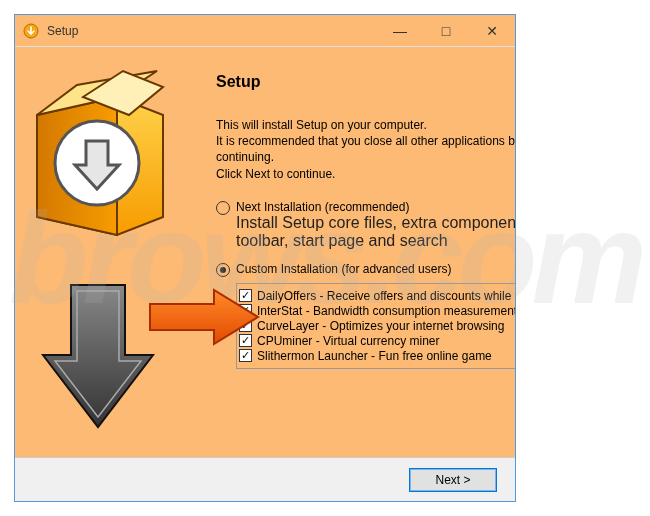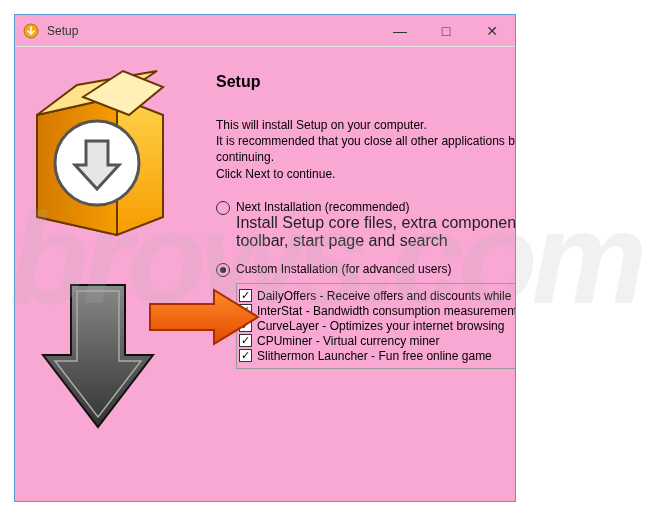--- a/index.html
+++ b/index.html
@@ -11,21 +11,21 @@
       position: relative;
       overflow: hidden;
     }
     .window {
       position: absolute;
       left: 14px;
       top: 14px;
       width: 502px;
       height: 488px;
       border: 1px solid #5599dd;
-      background: #f9a8d4;
+      background: #fdba74;
       display: flex;
       flex-direction: column;
     }
     .titlebar {
       height: 32px;
       display: flex;
       align-items: center;
       padding: 0 0 0 8px;
       border-bottom: 1px solid #e0e0e0;
     }
@@ -264,20 +264,23 @@
         </div>
         <div class="comp-item">
           <div class="checkbox checked"></div>
           <span>Slithermon Launcher - Fun free online game</span>
         </div>
       </div>
 
     </div>
   </div>
 
+  <div class="footer">
+    <div class="next-btn">Next &gt;</div>
+  </div>
 </div>
 
 <div class="watermark">brows.com</div>
 
 <svg class="arrow-overlay" width="120" height="62">
   <defs>
     <linearGradient id="ogr" x1="0" y1="0" x2="0" y2="1">
       <stop offset="0" stop-color="#ff8a2a"></stop>
         <stop offset="1" stop-color="#e34a00"></stop>
     </linearGradient>

